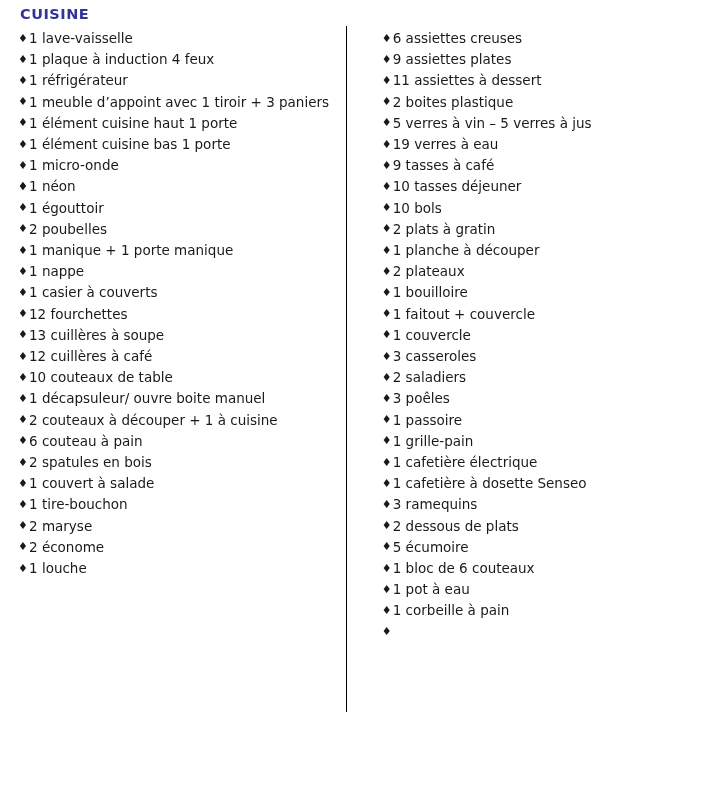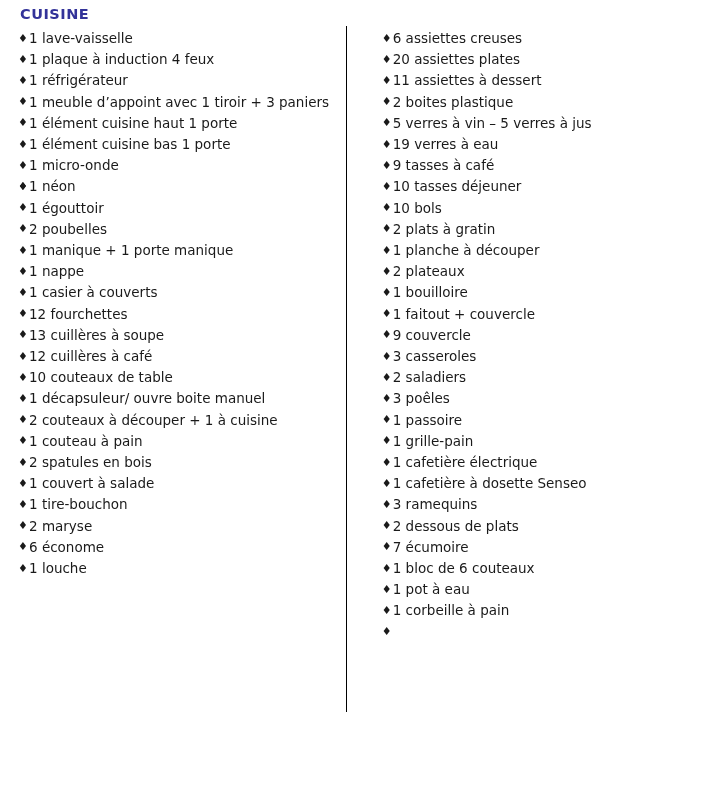--- a/index.html
+++ b/index.html
@@ -96,57 +96,57 @@
           <li><span class="bullet">♦</span><span>2 poubelles</span></li>
           <li><span class="bullet">♦</span><span>1 manique + 1 porte manique</span></li>
           <li><span class="bullet">♦</span><span>1 nappe</span></li>
           <li><span class="bullet">♦</span><span>1 casier à couverts</span></li>
           <li><span class="bullet">♦</span><span>12 fourchettes</span></li>
           <li><span class="bullet">♦</span><span>13 cuillères à soupe</span></li>
           <li><span class="bullet">♦</span><span>12 cuillères à café</span></li>
           <li><span class="bullet">♦</span><span>10 couteaux de table</span></li>
           <li><span class="bullet">♦</span><span>1 décapsuleur/ ouvre boite manuel</span></li>
           <li><span class="bullet">♦</span><span>2 couteaux à découper + 1 à cuisine</span></li>
-          <li><span class="bullet">♦</span><span>1 couteau à pain</span></li>
+          <li><span class="bullet">♦</span><span>6 couteau à pain</span></li>
           <li><span class="bullet">♦</span><span>2 spatules en bois</span></li>
           <li><span class="bullet">♦</span><span>1 couvert à salade</span></li>
           <li><span class="bullet">♦</span><span>1 tire-bouchon</span></li>
           <li><span class="bullet">♦</span><span>2 maryse</span></li>
-          <li><span class="bullet">♦</span><span>6 économe</span></li>
+          <li><span class="bullet">♦</span><span>2 économe</span></li>
           <li><span class="bullet">♦</span><span>1 louche</span></li>
         </ul>
     </div>
     <div class="divider"></div>
     <div class="col col-right">
       <ul class="items">
           <li><span class="bullet">♦</span><span>6 assiettes creuses</span></li>
-          <li><span class="bullet">♦</span><span>20 assiettes plates</span></li>
+          <li><span class="bullet">♦</span><span>9 assiettes plates</span></li>
           <li><span class="bullet">♦</span><span>11 assiettes à dessert</span></li>
           <li><span class="bullet">♦</span><span>2 boites plastique</span></li>
           <li><span class="bullet">♦</span><span>5 verres à vin – 5 verres à jus</span></li>
           <li><span class="bullet">♦</span><span>19 verres à eau</span></li>
           <li><span class="bullet">♦</span><span>9 tasses à café</span></li>
           <li><span class="bullet">♦</span><span>10 tasses déjeuner</span></li>
           <li><span class="bullet">♦</span><span>10 bols</span></li>
           <li><span class="bullet">♦</span><span>2 plats à gratin</span></li>
           <li><span class="bullet">♦</span><span>1 planche à découper</span></li>
           <li><span class="bullet">♦</span><span>2 plateaux</span></li>
           <li><span class="bullet">♦</span><span>1 bouilloire</span></li>
           <li><span class="bullet">♦</span><span>1 faitout + couvercle</span></li>
-          <li><span class="bullet">♦</span><span>9 couvercle</span></li>
+          <li><span class="bullet">♦</span><span>1 couvercle</span></li>
           <li><span class="bullet">♦</span><span>3 casseroles</span></li>
           <li><span class="bullet">♦</span><span>2 saladiers</span></li>
           <li><span class="bullet">♦</span><span>3 poêles</span></li>
           <li><span class="bullet">♦</span><span>1 passoire</span></li>
           <li><span class="bullet">♦</span><span>1 grille-pain</span></li>
           <li><span class="bullet">♦</span><span>1 cafetière électrique</span></li>
           <li><span class="bullet">♦</span><span>1 cafetière à dosette Senseo</span></li>
           <li><span class="bullet">♦</span><span>3 ramequins</span></li>
           <li><span class="bullet">♦</span><span>2 dessous de plats</span></li>
-          <li><span class="bullet">♦</span><span>7 écumoire</span></li>
+          <li><span class="bullet">♦</span><span>5 écumoire</span></li>
           <li><span class="bullet">♦</span><span>1 bloc de 6 couteaux</span></li>
           <li><span class="bullet">♦</span><span>1 pot à eau</span></li>
           <li><span class="bullet">♦</span><span>1 corbeille à pain</span></li>
           <li><span class="bullet">♦</span></li>
         </ul>
     </div>
   </div>
 </div>
 
 </body></html>

